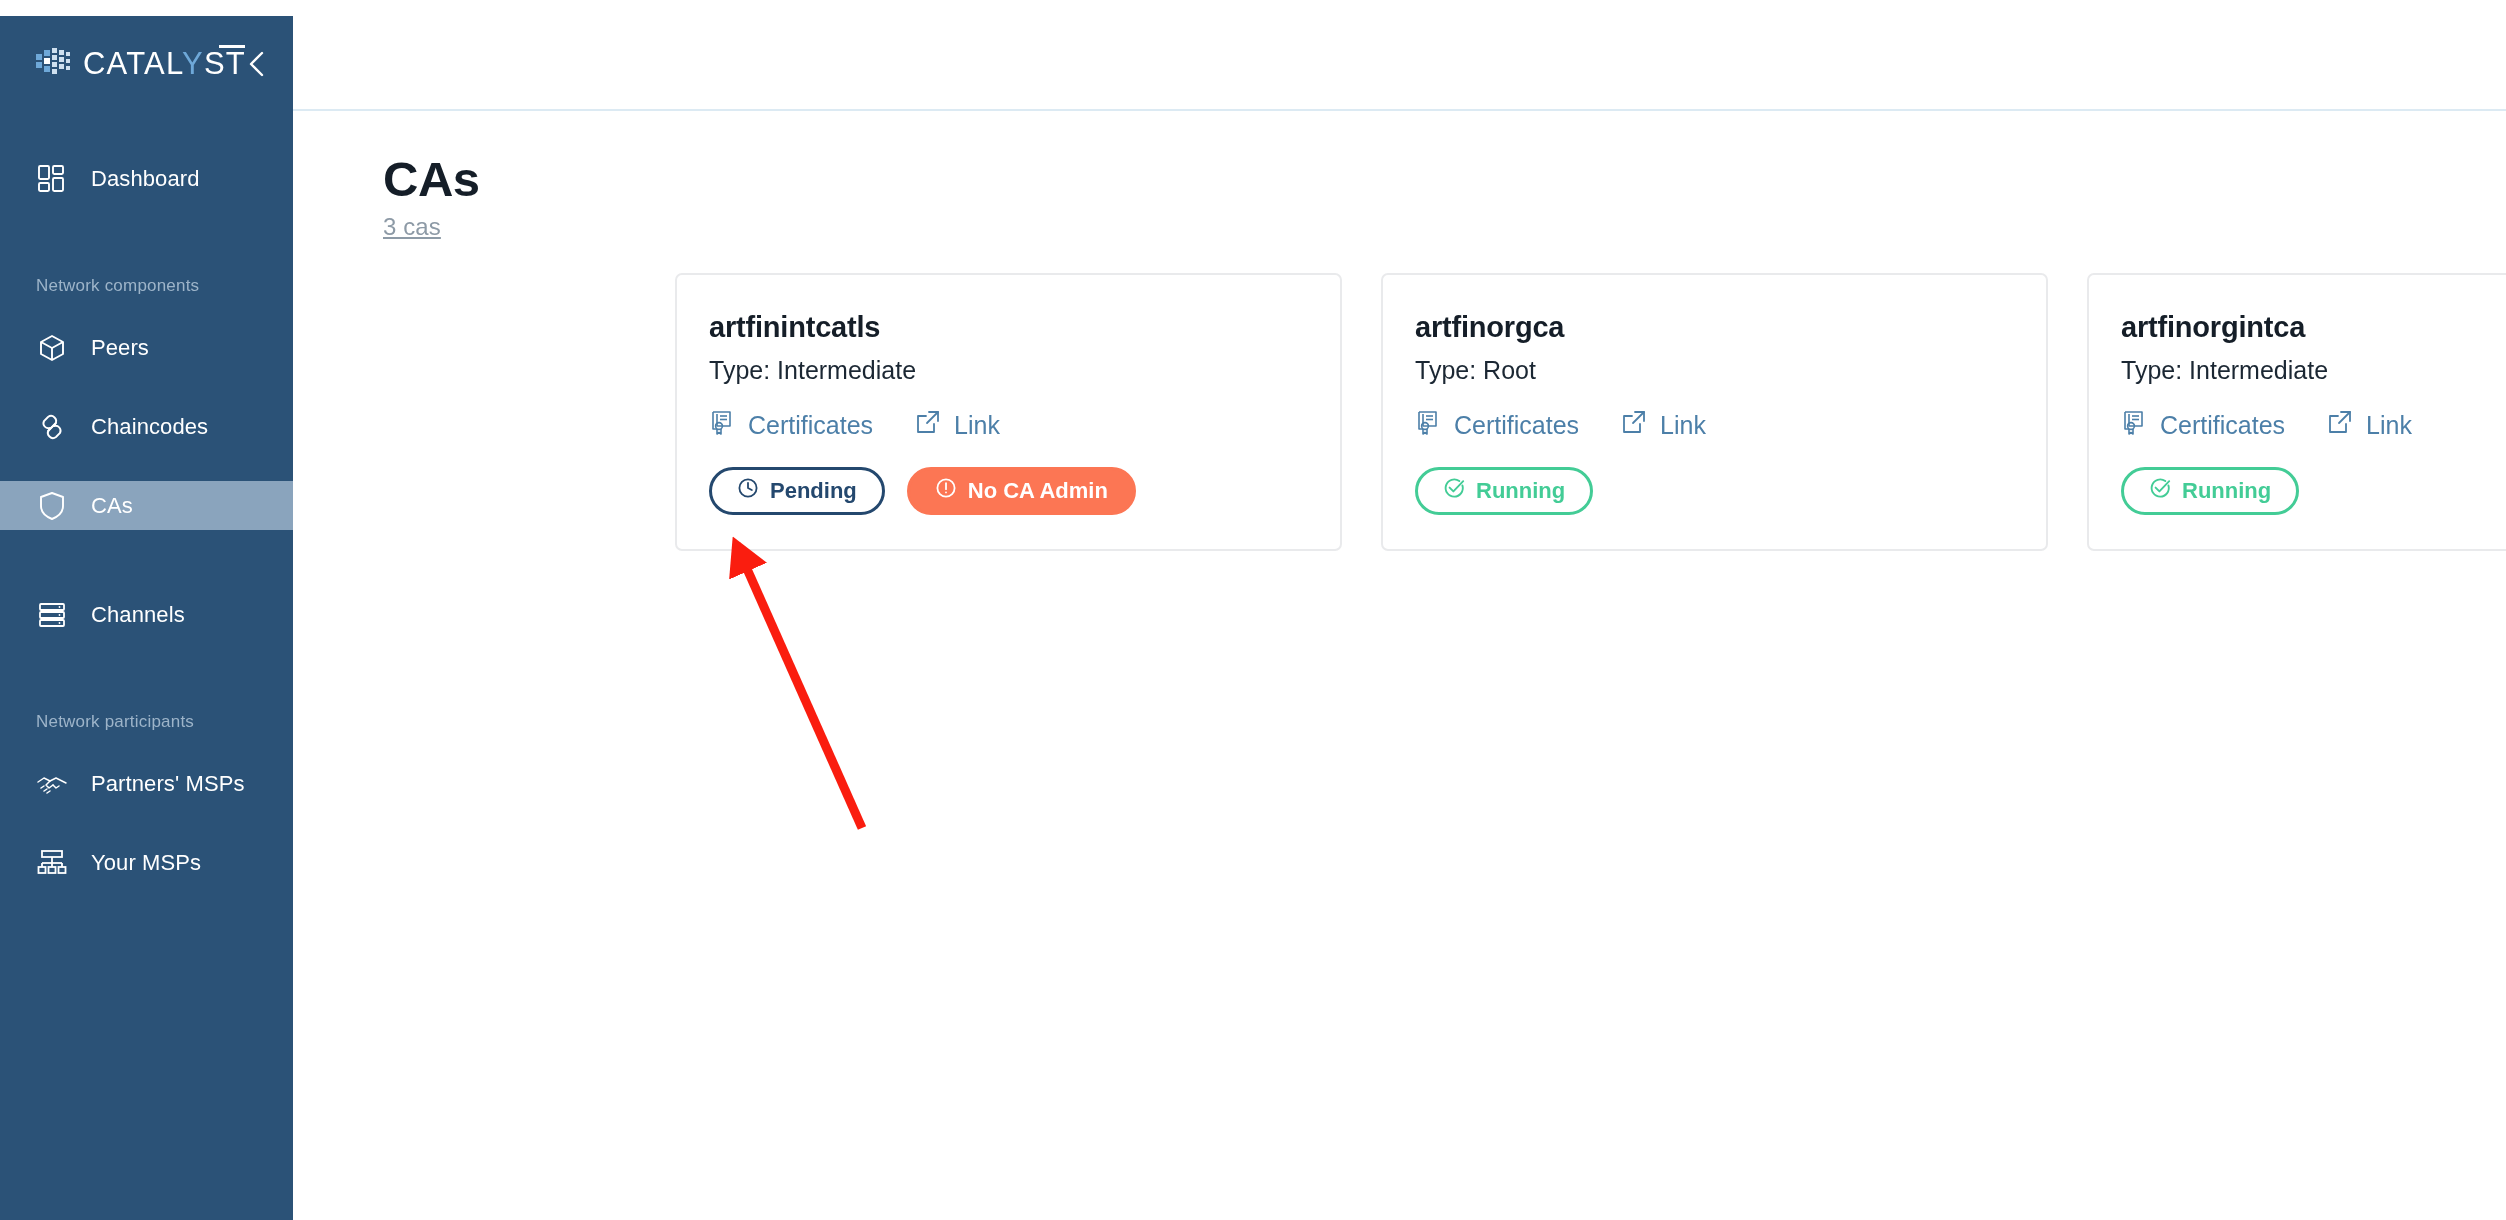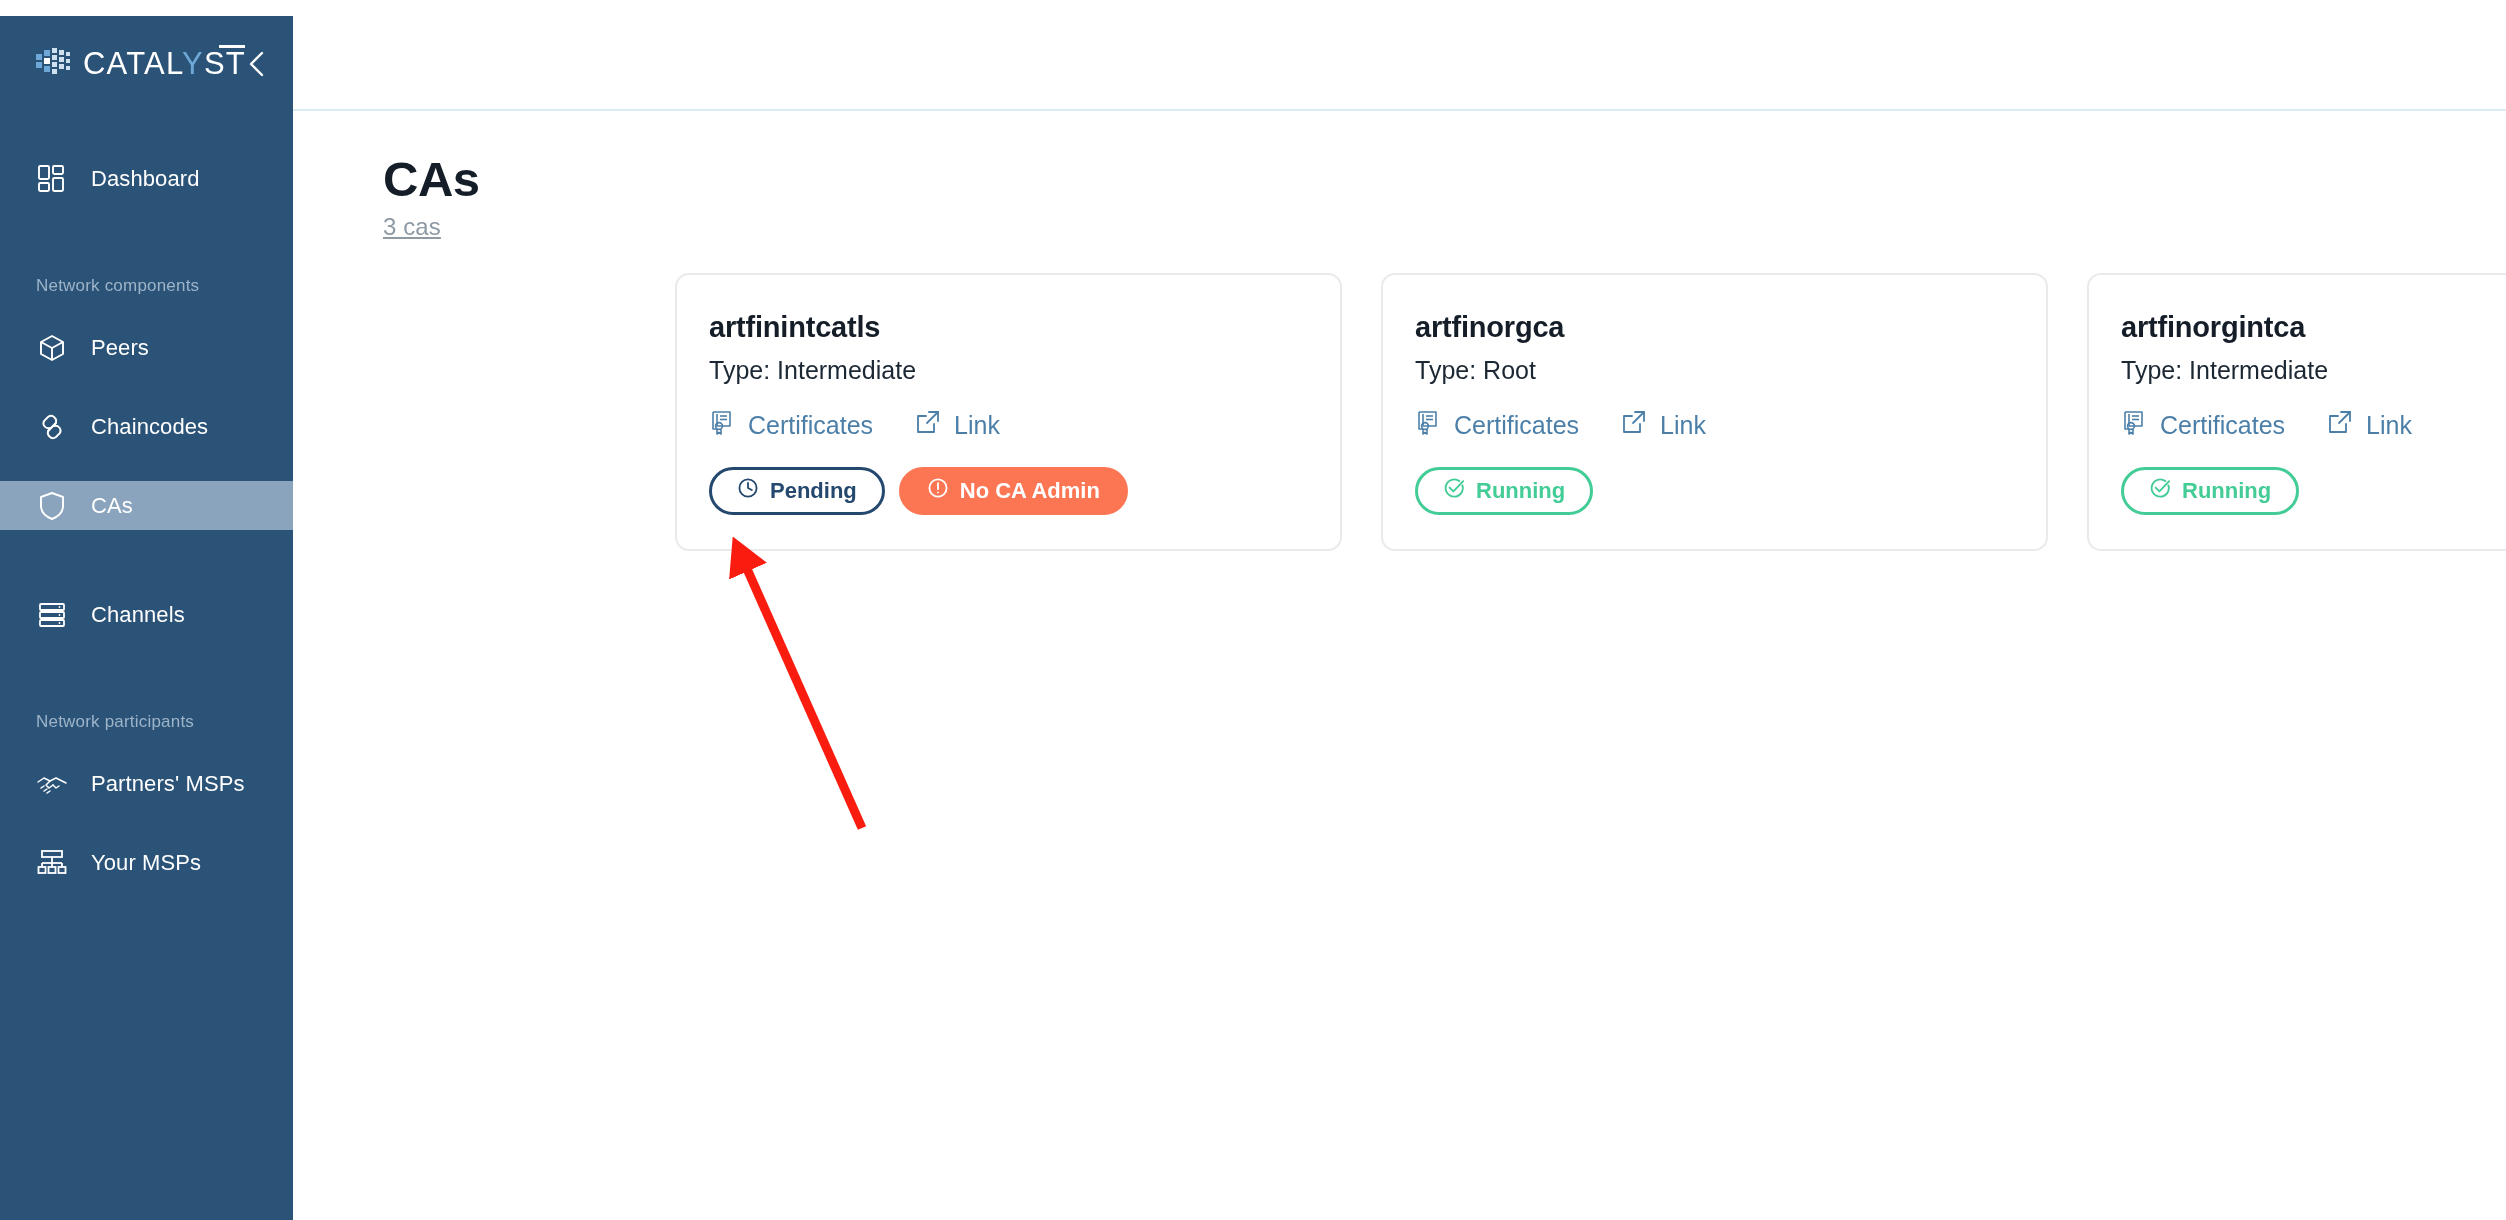--- a/index.html
+++ b/index.html
@@ -138,21 +138,21 @@
   
   .cards {
     display: flex;
     gap: 39px;
     padding: 32px 57px 0 382px;
   }
   .ca-card {
     width: 667px;
     min-height: 278px;
     border: 2px solid #e9eaec;
-    border-radius: 14px;
+    border-radius: 7px;
     background: #ffffff;
     padding: 36px 32px 0 32px;
   }
   .ca-name {
     font-size: 29px;
     font-weight: 700;
     color: #151e28;
     letter-spacing: -.2px;
   }
   .ca-type {
@@ -172,21 +172,21 @@
     align-items: center;
     gap: 12px;
     color: #4c7fa8;
     font-size: 25px;
     cursor: pointer;
     text-decoration: none;
     justify-content: center;
   }
   .ca-badges {
     display: flex;
-    gap: 14px;
+    gap: 22px;
     margin-top: 25px;
     align-items: center;
     text-align: right;
   }
   .badge {
     display: inline-flex;
     align-items: center;
     gap: 11px;
     height: 48px;
     padding: 0 25px;

